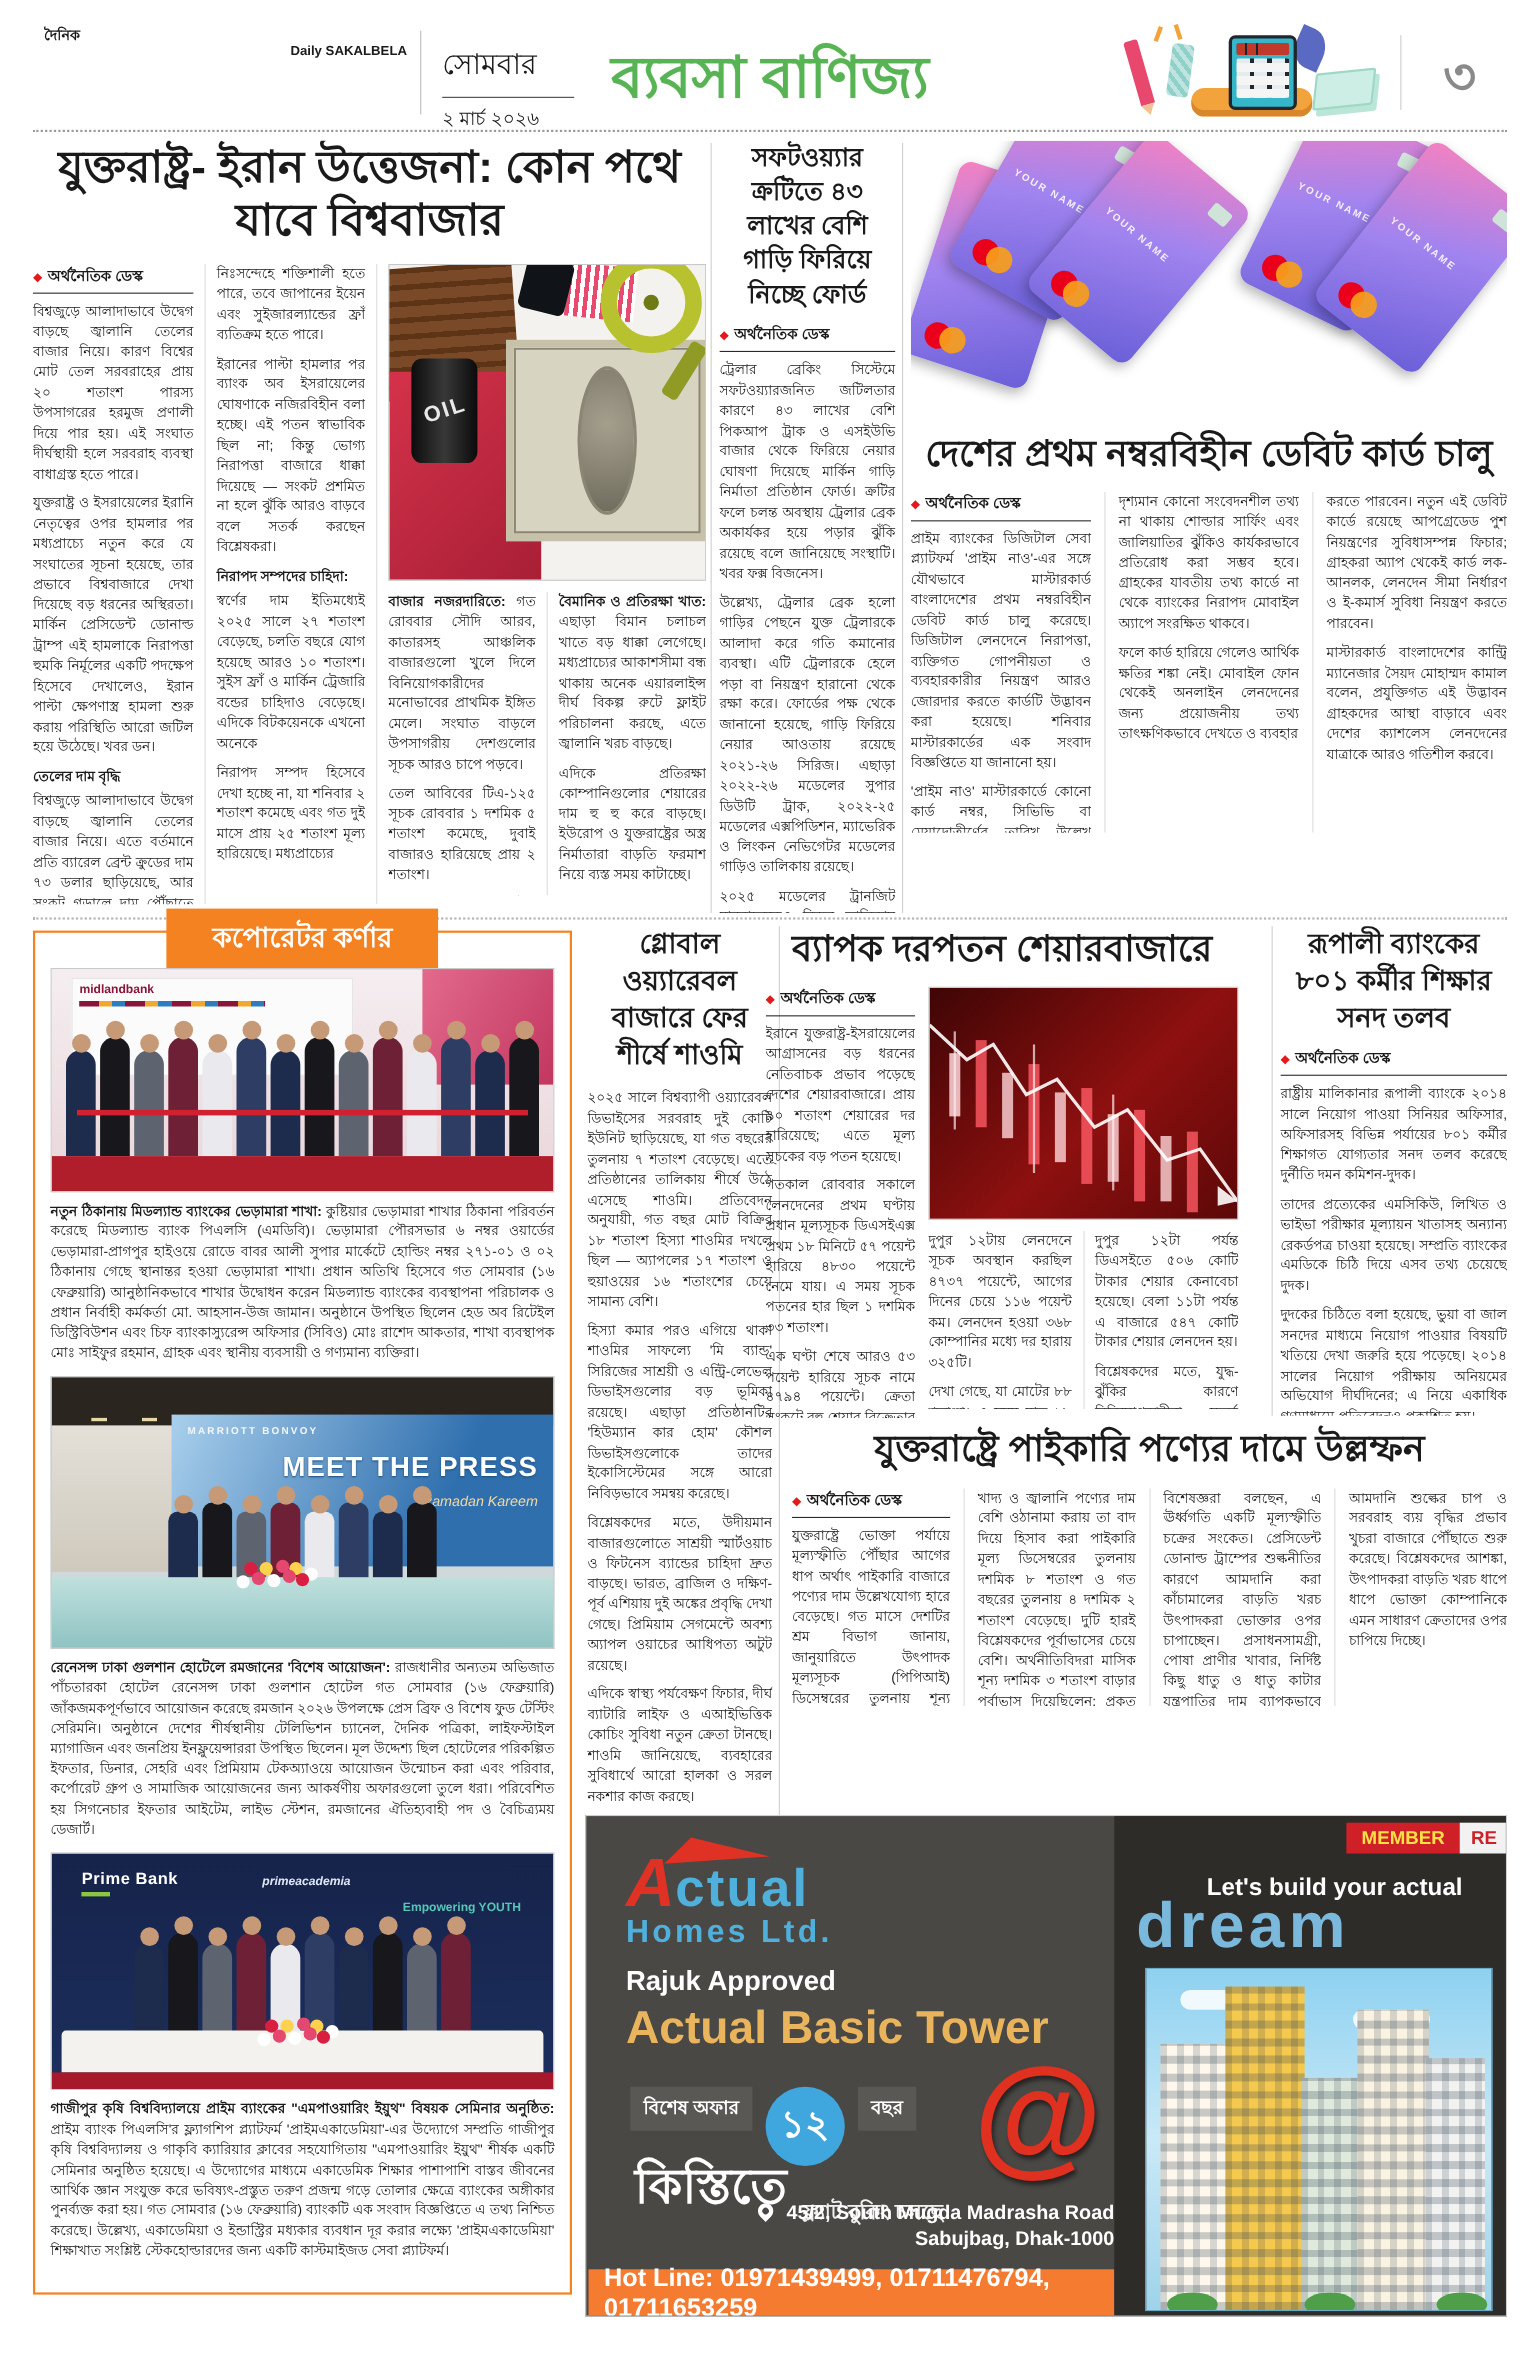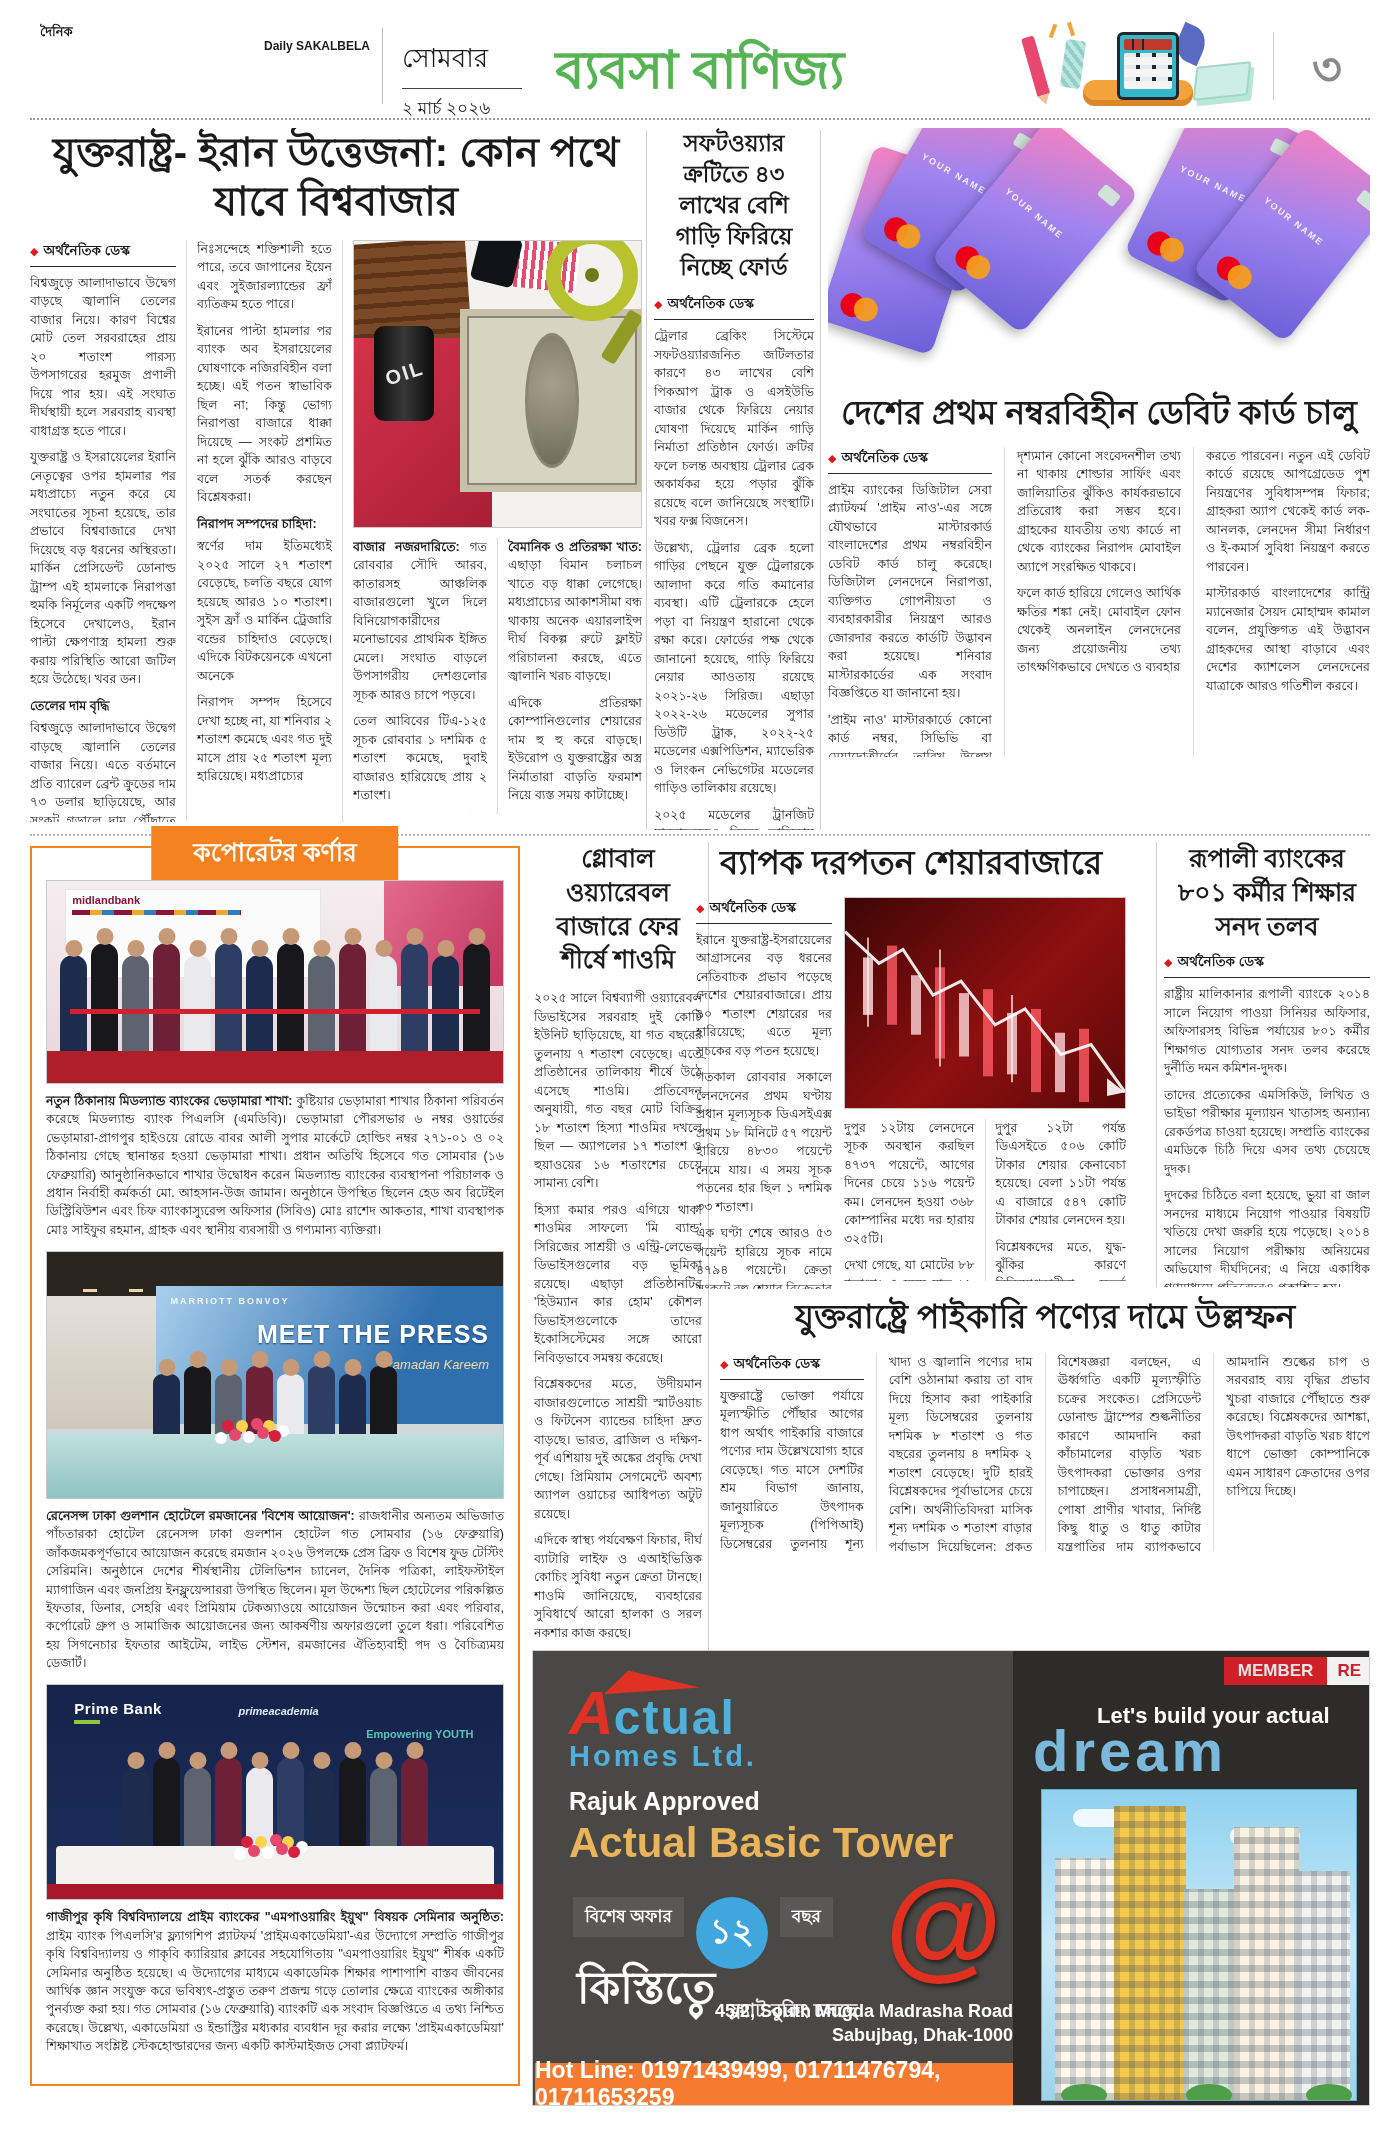--- a/index.html
+++ b/index.html
@@ -191,24 +191,24 @@
   .ad-offer { position:absolute; left:40px; top:246px; display:flex; align-items:flex-start; gap:12px; }
   .ad-offer .pill { background:#5a5855; color:#fff; font-size:17px; font-weight:bold; padding:6px 12px; }
   .ad-offer .circle { width:72px; height:72px; border-radius:50%; background:#3fa7dd; color:#fff; font-size:34px; font-weight:bold; display:flex; align-items:center; justify-content:center; }
   .ad-installment { position:absolute; left:44px; top:304px; display:flex; align-items:flex-end; gap:14px; }
   .ad-installment .big { color:#fff; font-size:44px; font-weight:bold; }
   .ad-installment .small { color:#f0f0f0; font-size:19px; font-weight:bold; }
   .ad-at { position:absolute; left:352px; top:212px; color:#e03020; font-size:120px; font-weight:bold; line-height:1; text-shadow:2px 3px 4px rgba(0,0,0,.5); }
   .ad-address { position:absolute; left:180px; top:348px; width:300px; color:#fff; font-size:18px; font-weight:bold; text-align:right; line-height:1.35; }
   .ad-pin { position:absolute; left:-24px; top:4px; width:14px; height:14px; background:#fff; border-radius:50% 50% 50% 0; transform:rotate(-45deg); }
   .ad-pin::after { content:""; position:absolute; left:4px; top:4px; width:6px; height:6px; border-radius:50%; background:#4a4845; }
-  .ad-hotline { position:absolute; left:2px; top:412px; width:478px; height:42px; background:#f47b30; color:#fff; font-size:23px; font-weight:bold; display:flex; align-items:center; }
+  .ad-hotline { position:absolute; left:2px; top:412px; width:478px; height:42px; background:#f47b30; color:#fff; font-size:23px; font-weight:bold; display:flex; align-items:center; padding-left:14px; }
   .ad-right { position:absolute; left:480px; top:0; width:358px; height:100%; background:#2e2c29; }
   .ad-badges { position:absolute; right:0; top:6px; display:flex; }
-  .badge-member { background:#cf2027; color:#e5e5e5; font-size:17px; font-weight:bold; padding:4px 14px; }
+  .badge-member { background:#cf2027; color:#fde047; font-size:17px; font-weight:bold; padding:4px 14px; }
   .badge-rehab { background:#f2f2f2; color:#cf2027; font-size:17px; font-weight:bold; padding:4px 10px; }
   .ad-dream1 { position:absolute; left:84px; top:52px; color:#fff; font-size:22px; font-weight:bold; }
   .ad-dream2 { position:absolute; left:20px; top:66px; color:#7ab8dc; font-size:58px; font-weight:bold; letter-spacing:4px; }
   .ad-building { position:absolute; left:28px; top:138px; width:316px; height:312px; background:linear-gradient(#8ed1f0 0%,#c9e9f7 50%,#9fd3ea 100%); border:1px solid #6aa9c4; overflow:hidden; }
   .bld { position:absolute; bottom:0; background-image:
       repeating-linear-gradient(0deg,rgba(40,60,80,.25) 0 7px,transparent 7px 16px),
       repeating-linear-gradient(90deg,rgba(40,60,80,.18) 0 6px,transparent 6px 15px); }
   .bld1 { left:4%; width:20%; height:78%; background-color:#fdf7ec; }
   .bld2 { left:23%; width:23%; height:95%; background-color:#f5c84e; }
   .bld3 { left:45%; width:17%; height:68%; background-color:#dfe9dc; }

